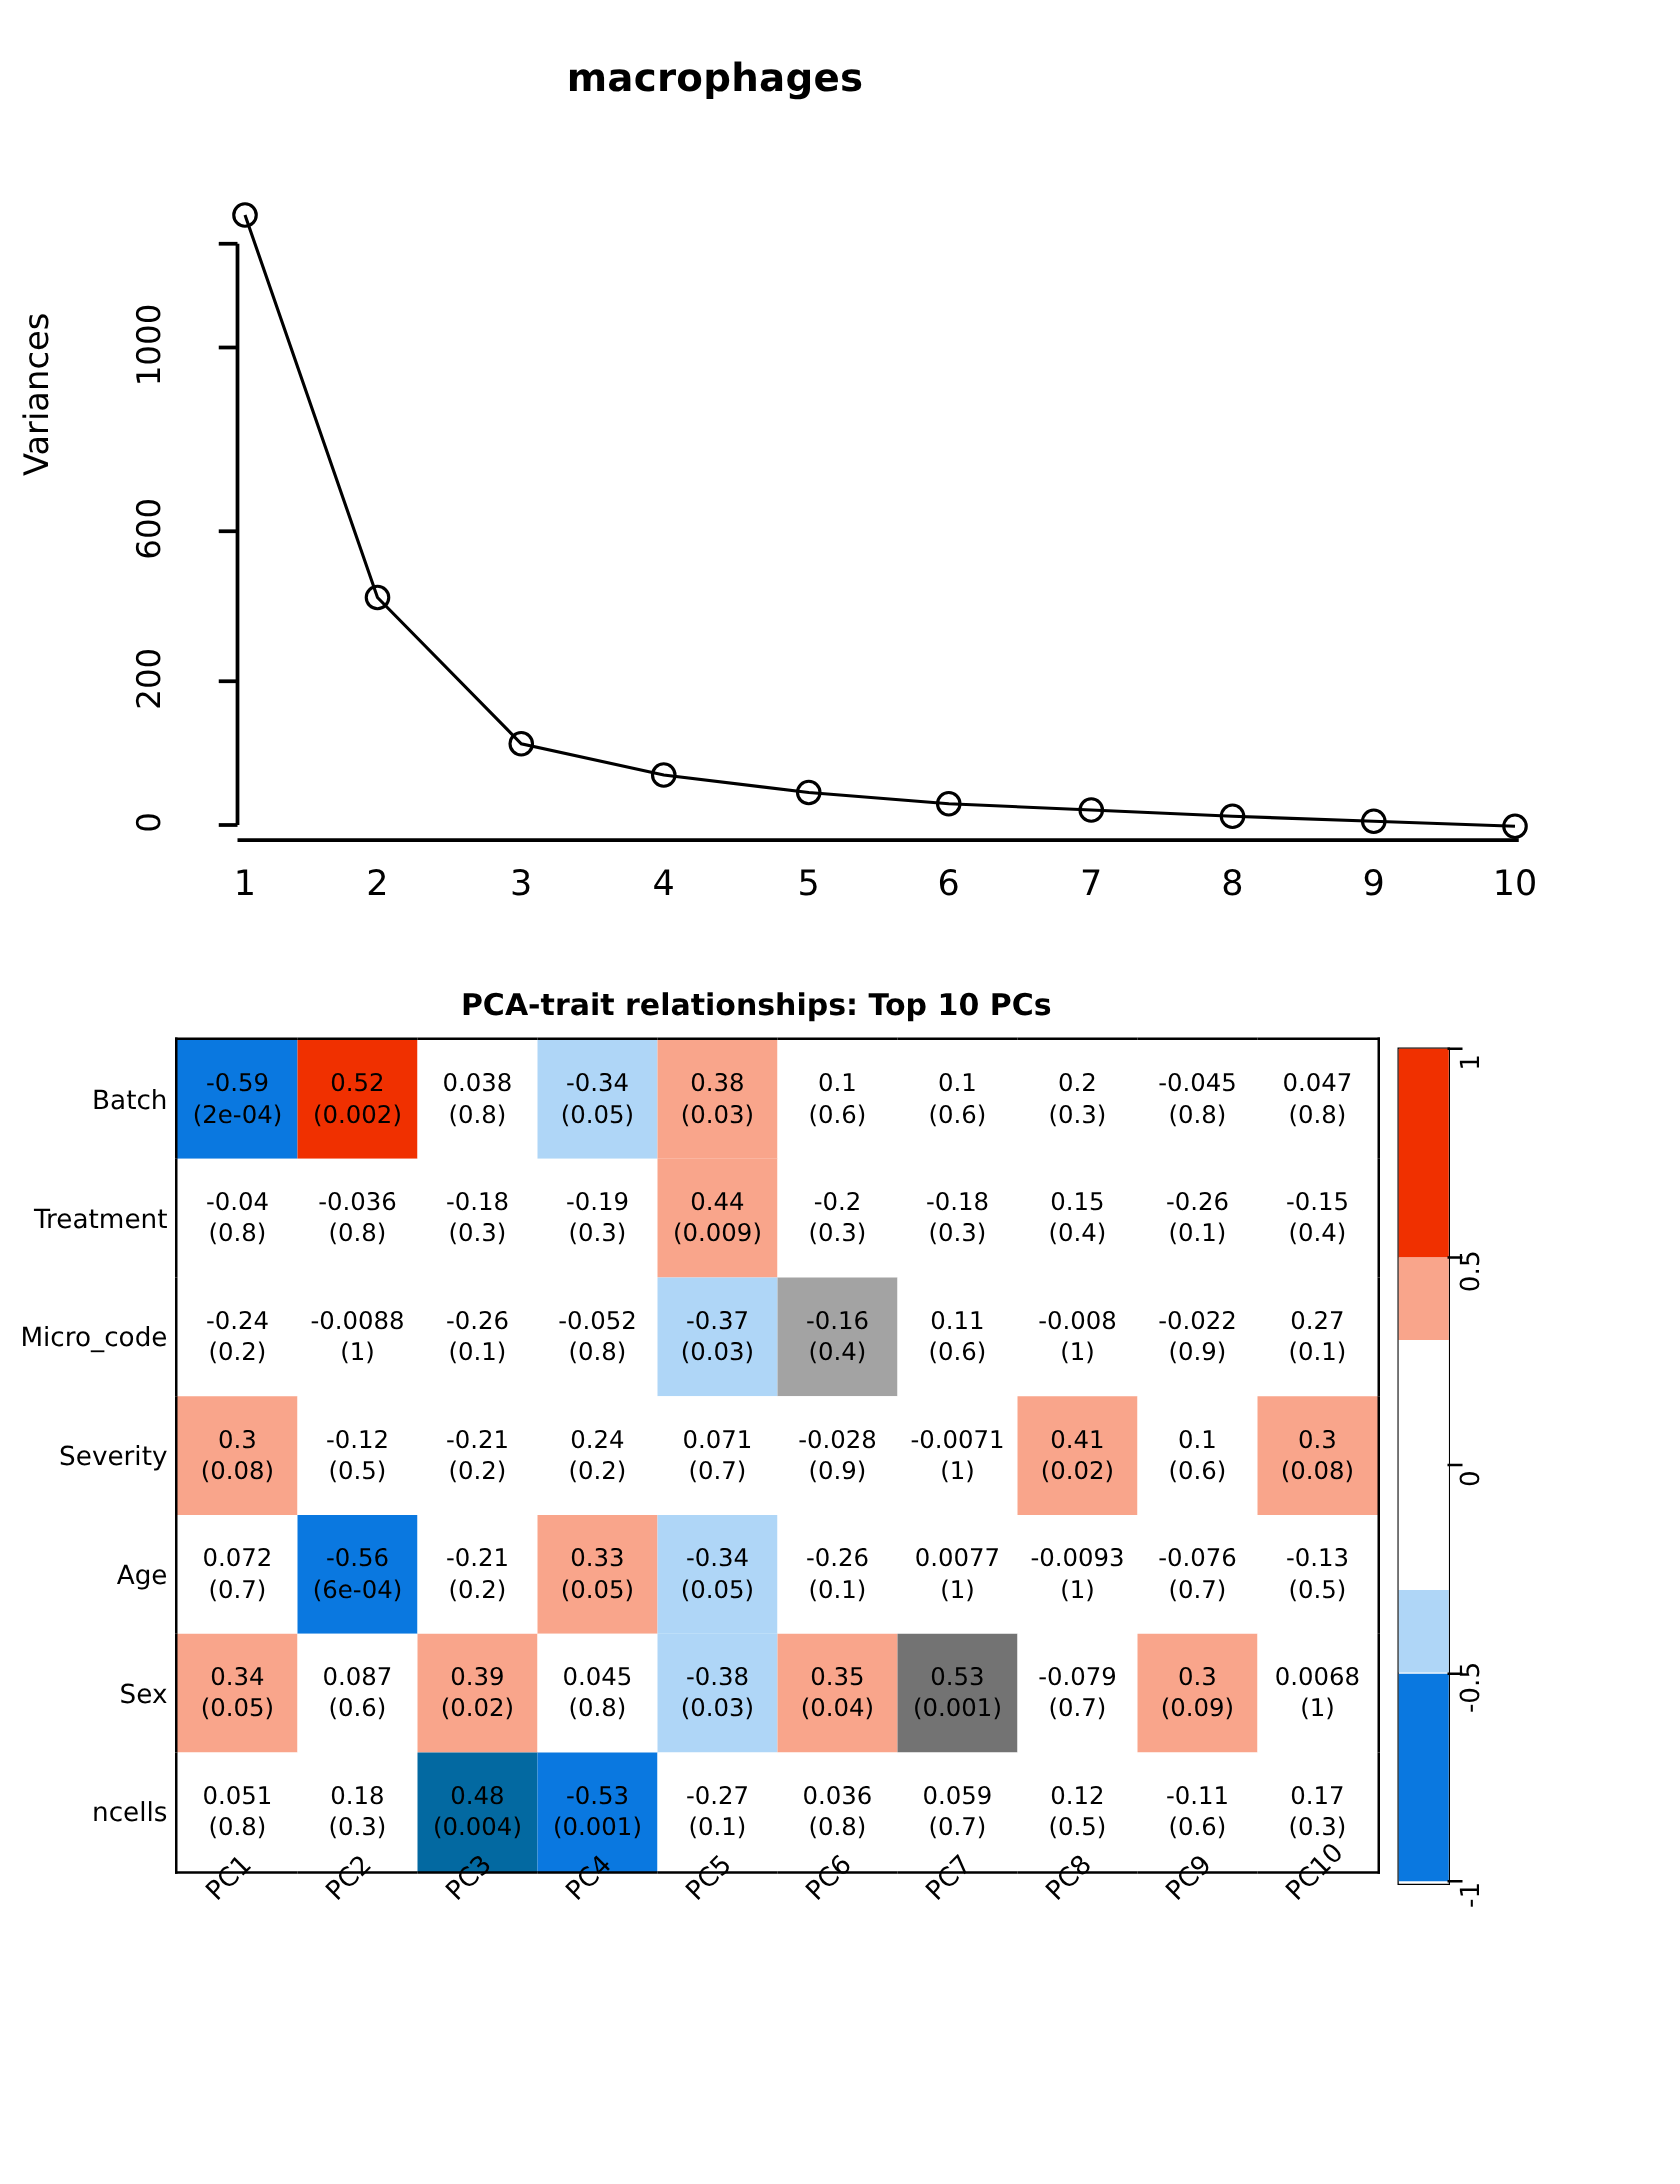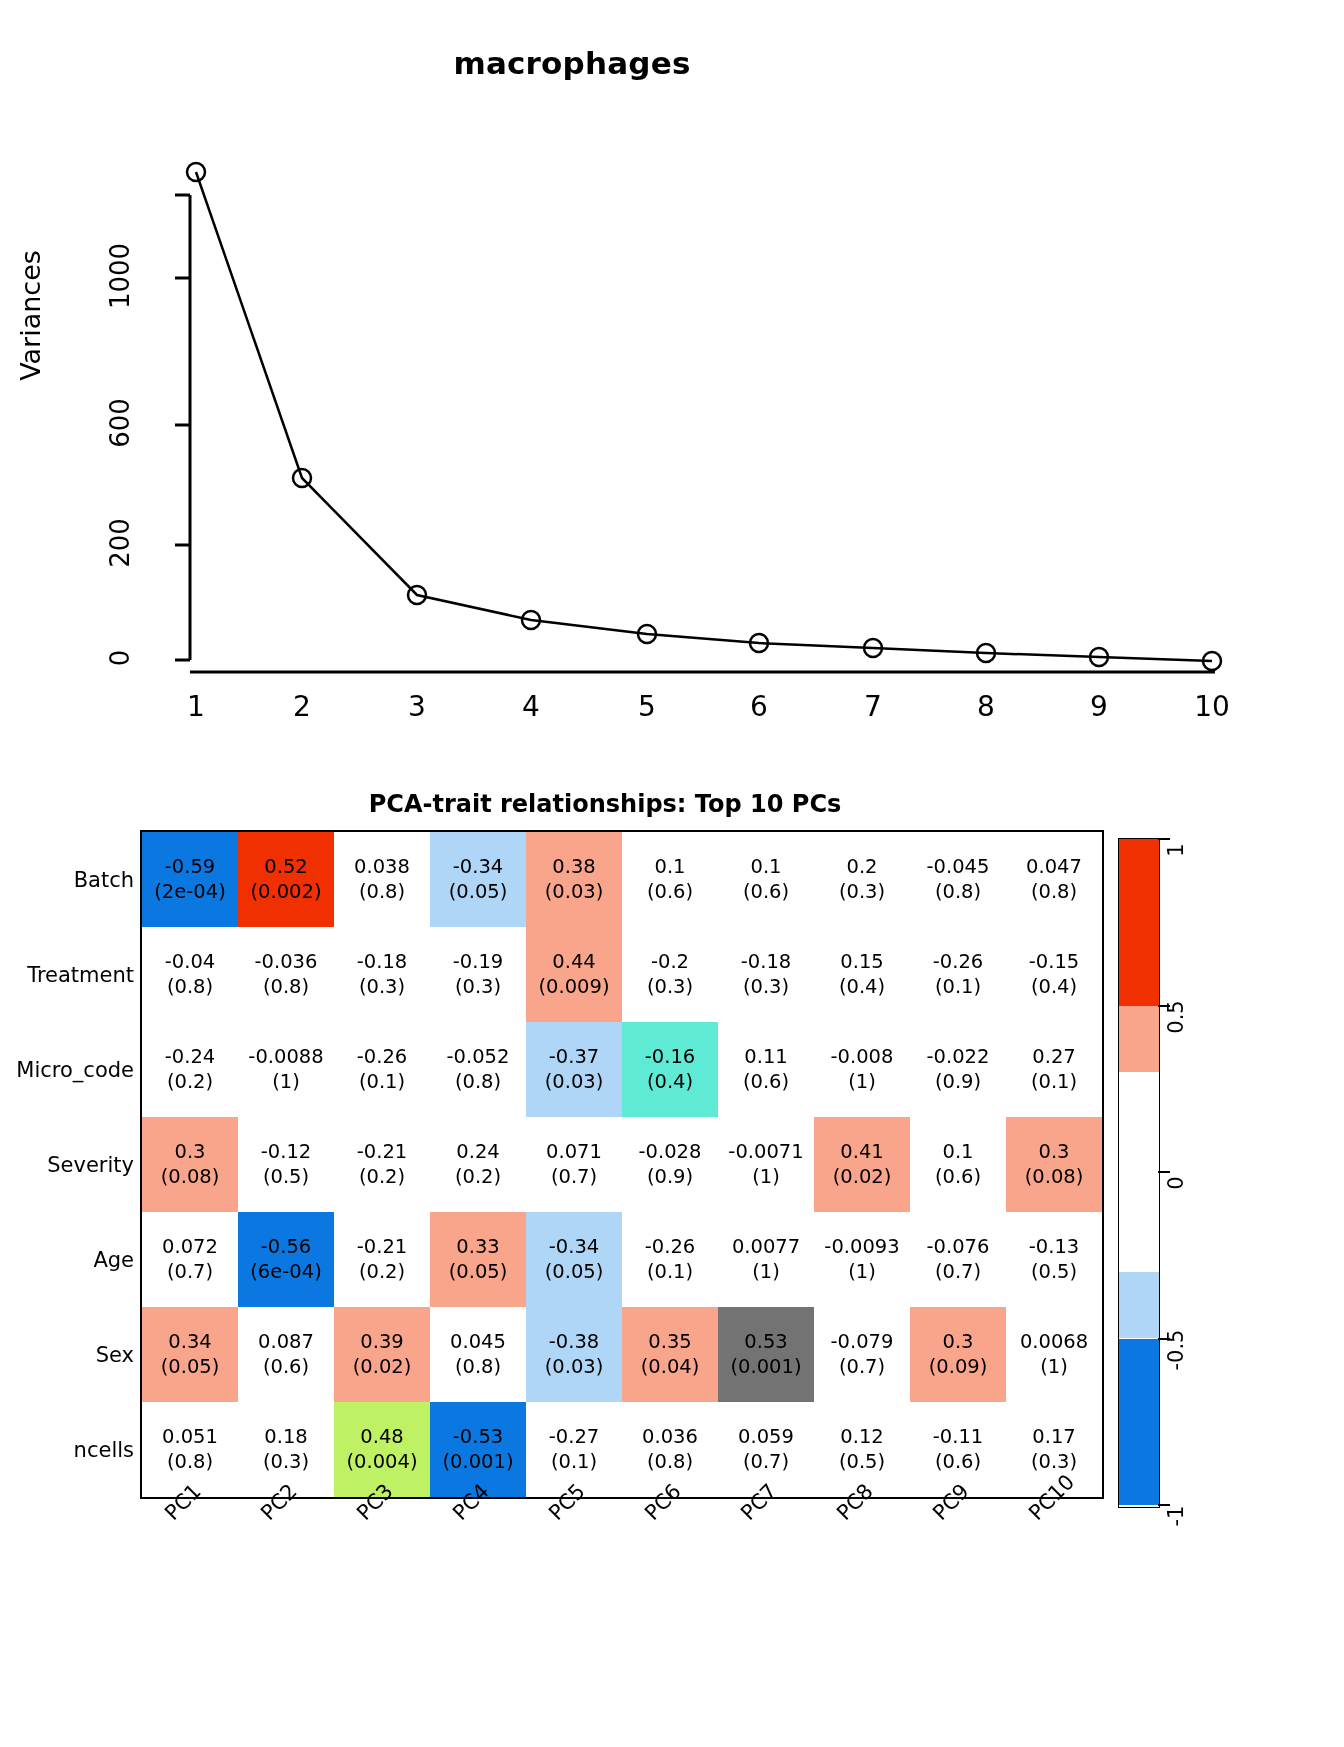--- a/index.html
+++ b/index.html
@@ -204,21 +204,21 @@
                 <div>(0.1)</div>
               </td>
               <td style="background: rgb(255, 255, 255);">
                 <div>-0.052</div>
                 <div>(0.8)</div>
               </td>
               <td style="background: rgb(175, 214, 247);">
                 <div>-0.37</div>
                 <div>(0.03)</div>
               </td>
-              <td style="background: #5eead4;">
+              <td style="background: #a3a3a3;">
                 <div>-0.16</div>
                 <div>(0.4)</div>
               </td>
               <td style="background: rgb(255, 255, 255);">
                 <div>0.11</div>
                 <div>(0.6)</div>
               </td>
               <td style="background: rgb(255, 255, 255);">
                 <div>-0.008</div>
                 <div>(1)</div>
@@ -360,21 +360,21 @@
             </tr>
             <tr>
               <td style="background: rgb(255, 255, 255);">
                 <div>0.051</div>
                 <div>(0.8)</div>
               </td>
               <td style="background: rgb(255, 255, 255);">
                 <div>0.18</div>
                 <div>(0.3)</div>
               </td>
-              <td style="background: #bef264;">
+              <td style="background: #0369a1;">
                 <div>0.48</div>
                 <div>(0.004)</div>
               </td>
               <td style="background: rgb(10, 120, 224);">
                 <div>-0.53</div>
                 <div>(0.001)</div>
               </td>
               <td style="background: rgb(255, 255, 255);">
                 <div>-0.27</div>
                 <div>(0.1)</div>

